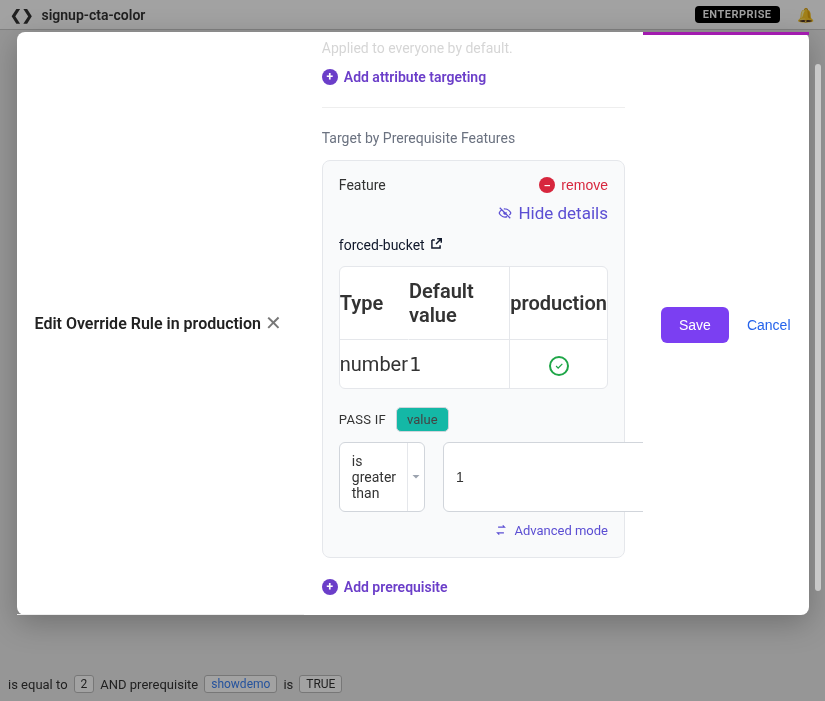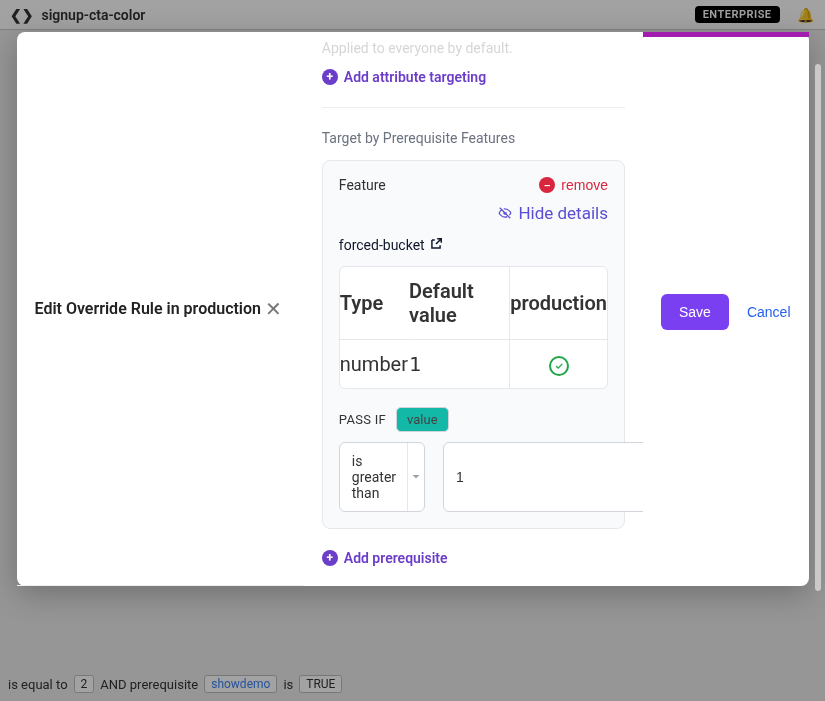--- a/index.html
+++ b/index.html
@@ -122,21 +122,21 @@
   .two-col { display:flex; gap:18px; margin-top:10px;}
   .two-col .select { flex:1; margin-top:0;}
   .two-col input {
     flex:1; background:#fff; border:1px solid #d1d5db; border-radius:6px;
     padding:10px 12px; font-size:14px; color:#333;
   }
   .adv-row { text-align:right; margin-top:10px;}
   .adv-link { color:#5b4ed3; font-size:13px; display:inline-flex; align-items:center; gap:6px; cursor:pointer;}
   .add-prereq { margin:18px 0 10px 0;}
   .modal-footer {
-    border-top:5px solid #a21caf;
+    border-top:3px solid #a21caf;
     padding:14px 18px;
     display:flex; justify-content:flex-end; gap:18px; align-items:center;
   }
   .btn-save {
     background:#7b3ff2; color:#fff; border:none; border-radius:6px;
     padding:10px 18px; font-size:14px; font-weight:500; cursor:pointer;
   }
   .btn-cancel {
     background:none; border:none; color:#2563eb; font-size:14px; cursor:pointer;
   }
@@ -253,20 +253,28 @@
             <span>is greater than</span>
             <span class="caret">
               <svg viewBox="0 0 20 20" width="14" height="14" fill="currentColor">
                   <path d="M5 7l5 5 5-5z"></path>
                 </svg>
             </span>
           </div>
           <input type="text" value="1" style="">
         </div>
 
+        <div class="adv-row">
+          <span class="adv-link">
+            <svg width="14" height="14" viewBox="0 0 24 24" fill="none" stroke="currentColor" stroke-width="2">
+                <path d="M7 7h11l-3-3M17 17H6l3 3"></path>
+              </svg>
+            <span>Advanced mode</span>
+          </span>
+        </div>
       </div>
 
       <div class="add-prereq">
         <span class="purple-link">
           <span class="circle-plus">+</span>
           <span>Add prerequisite</span>
         </span>
       </div>
     </div>
 

